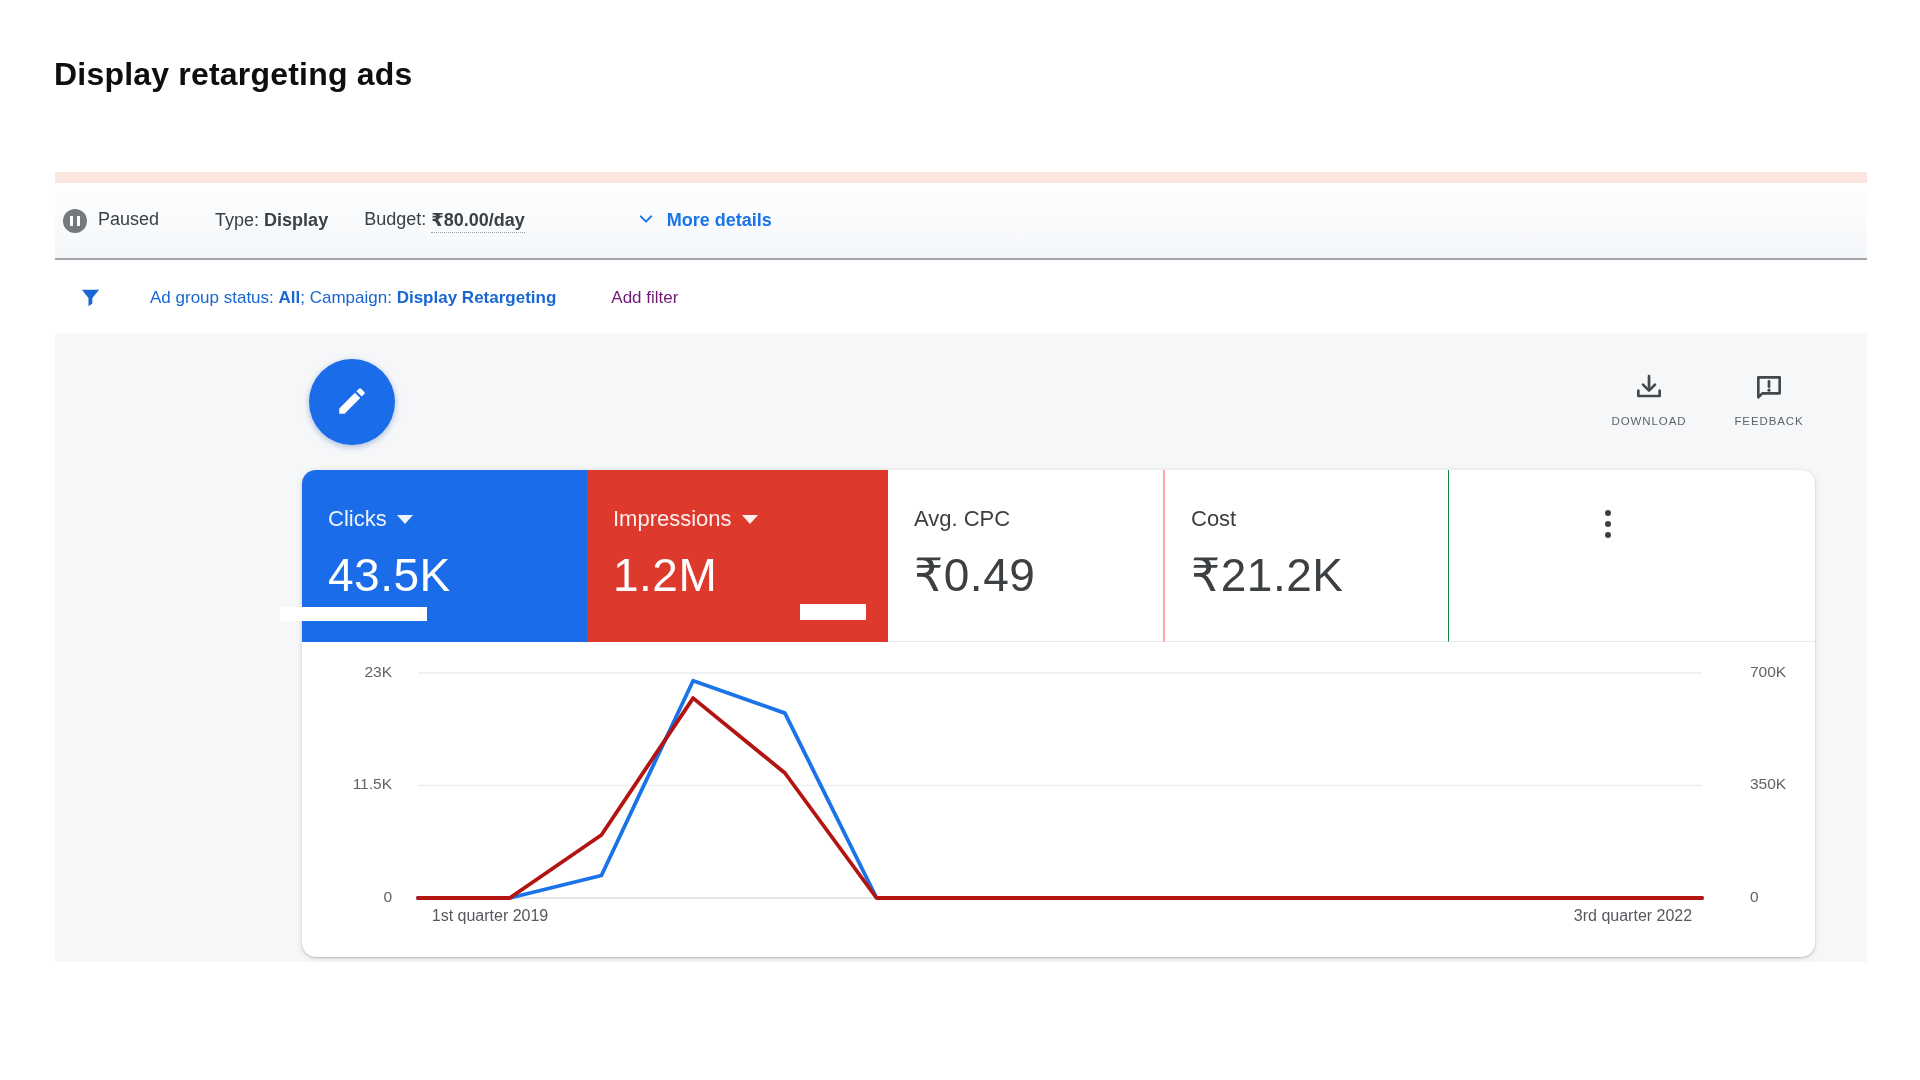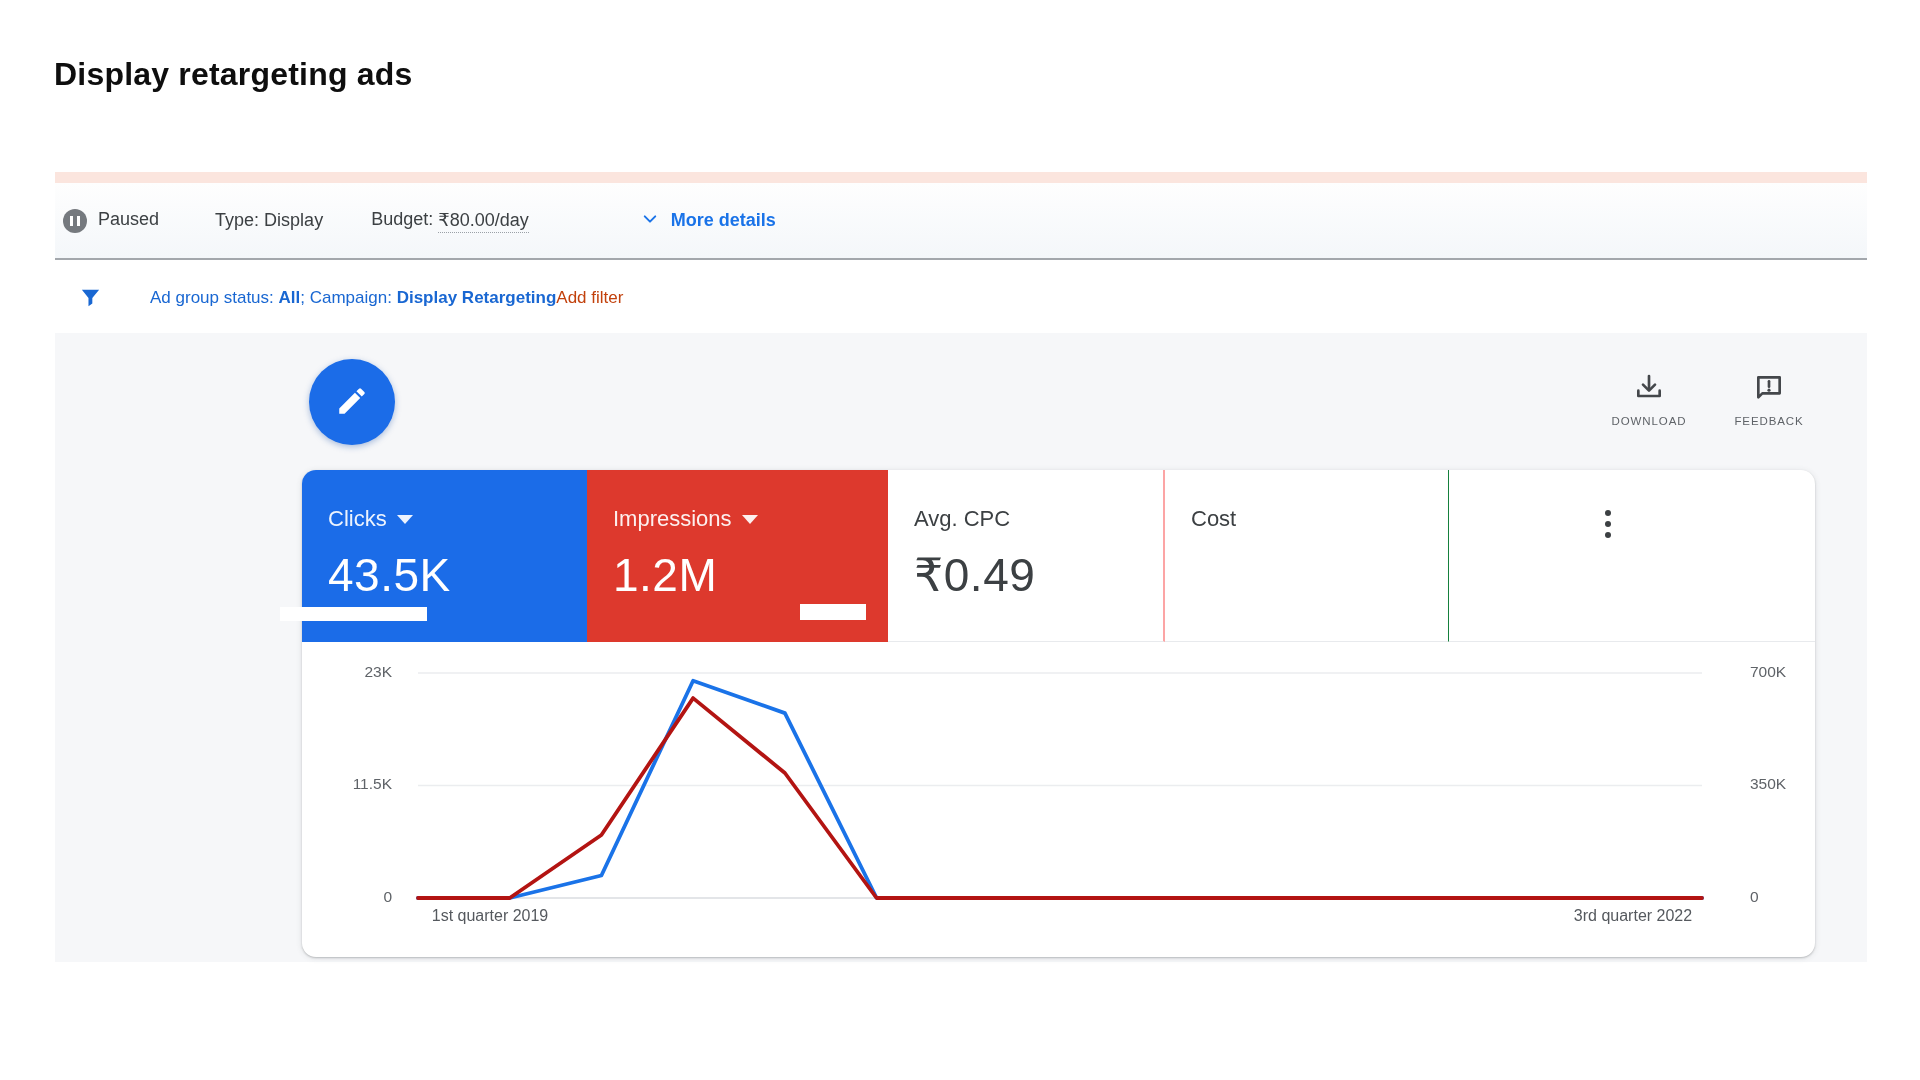--- a/index.html
+++ b/index.html
@@ -11,32 +11,32 @@
   .page-title { position:absolute; left:54px; top:56px; font-size:32px; font-weight:700; color:#0e0e0e; letter-spacing:.2px; }
 
   
   .notice-strip { position:absolute; left:55px; top:172px; width:1812px; height:11px; background:#fbe5de; }
   .status-bar { position:absolute; left:55px; top:183px; width:1812px; height:77px;
     background:linear-gradient(#fefefe,#f4f7fa); border-bottom:2px solid #a3a7ac;
     display:flex; align-items:center; font-size:18px; color:#3c4043; }
   .status-item { display:flex; align-items:flex-start; white-space:nowrap; }
   .pause-circle { width:24px; height:24px; border-radius:50%; background:#75797e; display:inline-flex; align-items:center; justify-content:center; margin-right:11px; }
   .pause-circle i { display:inline-block; width:3px; height:10px; background:#fff; margin:0 2px; }
-  .semibold { font-weight:400; }
+  .semibold { font-weight:700; }
   .dotted { border-bottom:1px dotted #9aa0a6; padding-bottom:1px; }
   .more-details { color:#1a73e8; font-weight:700; cursor:pointer; }
   .chev { margin-right:12px; display:inline-flex; }
 
   
   .filter-bar { position:absolute; left:55px; top:262px; width:1812px; height:71px; background:#fff;
     display:flex; align-items:center; font-size:17px; }
   .funnel { margin-left:24px; display:inline-flex; }
   .filter-chip { margin-left:48px; color:#1967d2; cursor:pointer; }
   .filter-chip b { font-weight:700; }
-  .add-filter { color:#c2410c; cursor:pointer; }
+  .add-filter { margin-left:55px; color:#701a75; cursor:pointer; }
 
   
   .content-bg { position:absolute; left:55px; top:333px; width:1812px; height:629px; background:#f6f7f9; }
 
   
   .fab { position:absolute; left:309px; top:359px; width:86px; height:86px; border-radius:50%;
     background:#1b6ce8; border:none; display:flex; align-items:center; justify-content:center;
     box-shadow:0 2px 6px rgba(23,78,166,.35); cursor:pointer; }
   .top-action { position:absolute; top:372px; width:110px; display:flex; flex-direction:column; align-items:center;
     color:#44474b; cursor:pointer; background:none; border:none; }
@@ -85,21 +85,21 @@
       <span class="pause-circle">
           <i></i>
           <i></i>
         </span>
       <span>Paused</span>
     </div>
     <div class="status-item" style="margin-left:56px">
       <span>Type:</span>&nbsp;
       <span class="semibold">Display</span>
     </div>
-    <div class="status-item" style="margin-left:48px">
+    <div class="status-item" style="margin-left:36px">
       <span>Budget:</span>&nbsp;
       <span class="semibold dotted">₹80.00/day</span>
     </div>
     <div class="status-item more-details" style="margin-left:112px">
       <span class="chev">
         <svg width="18" height="18" viewBox="0 0 24 24">
             <path d="M5 8.5l7 7 7-7" fill="none" stroke="#1a73e8" stroke-width="2.6" stroke-linecap="round" stroke-linejoin="round"></path>
           </svg>
       </span>
       <span>More details</span>
@@ -171,20 +171,21 @@
       <div class="metric-card plain m2">
         <div class="metric-label">
             <span>Avg. CPC</span>
           </div>
         <div class="metric-value">₹0.49</div>
       </div>
       <div class="metric-card plain m3">
         <div class="metric-label">
             <span>Cost</span>
           </div>
+        <div class="metric-value">₹21.2K</div>
       </div>
       <div class="metric-rest">
         <div class="kebab">
             <i></i>
             <i></i>
             <i></i>
           </div>
       </div>
     </div>
 

